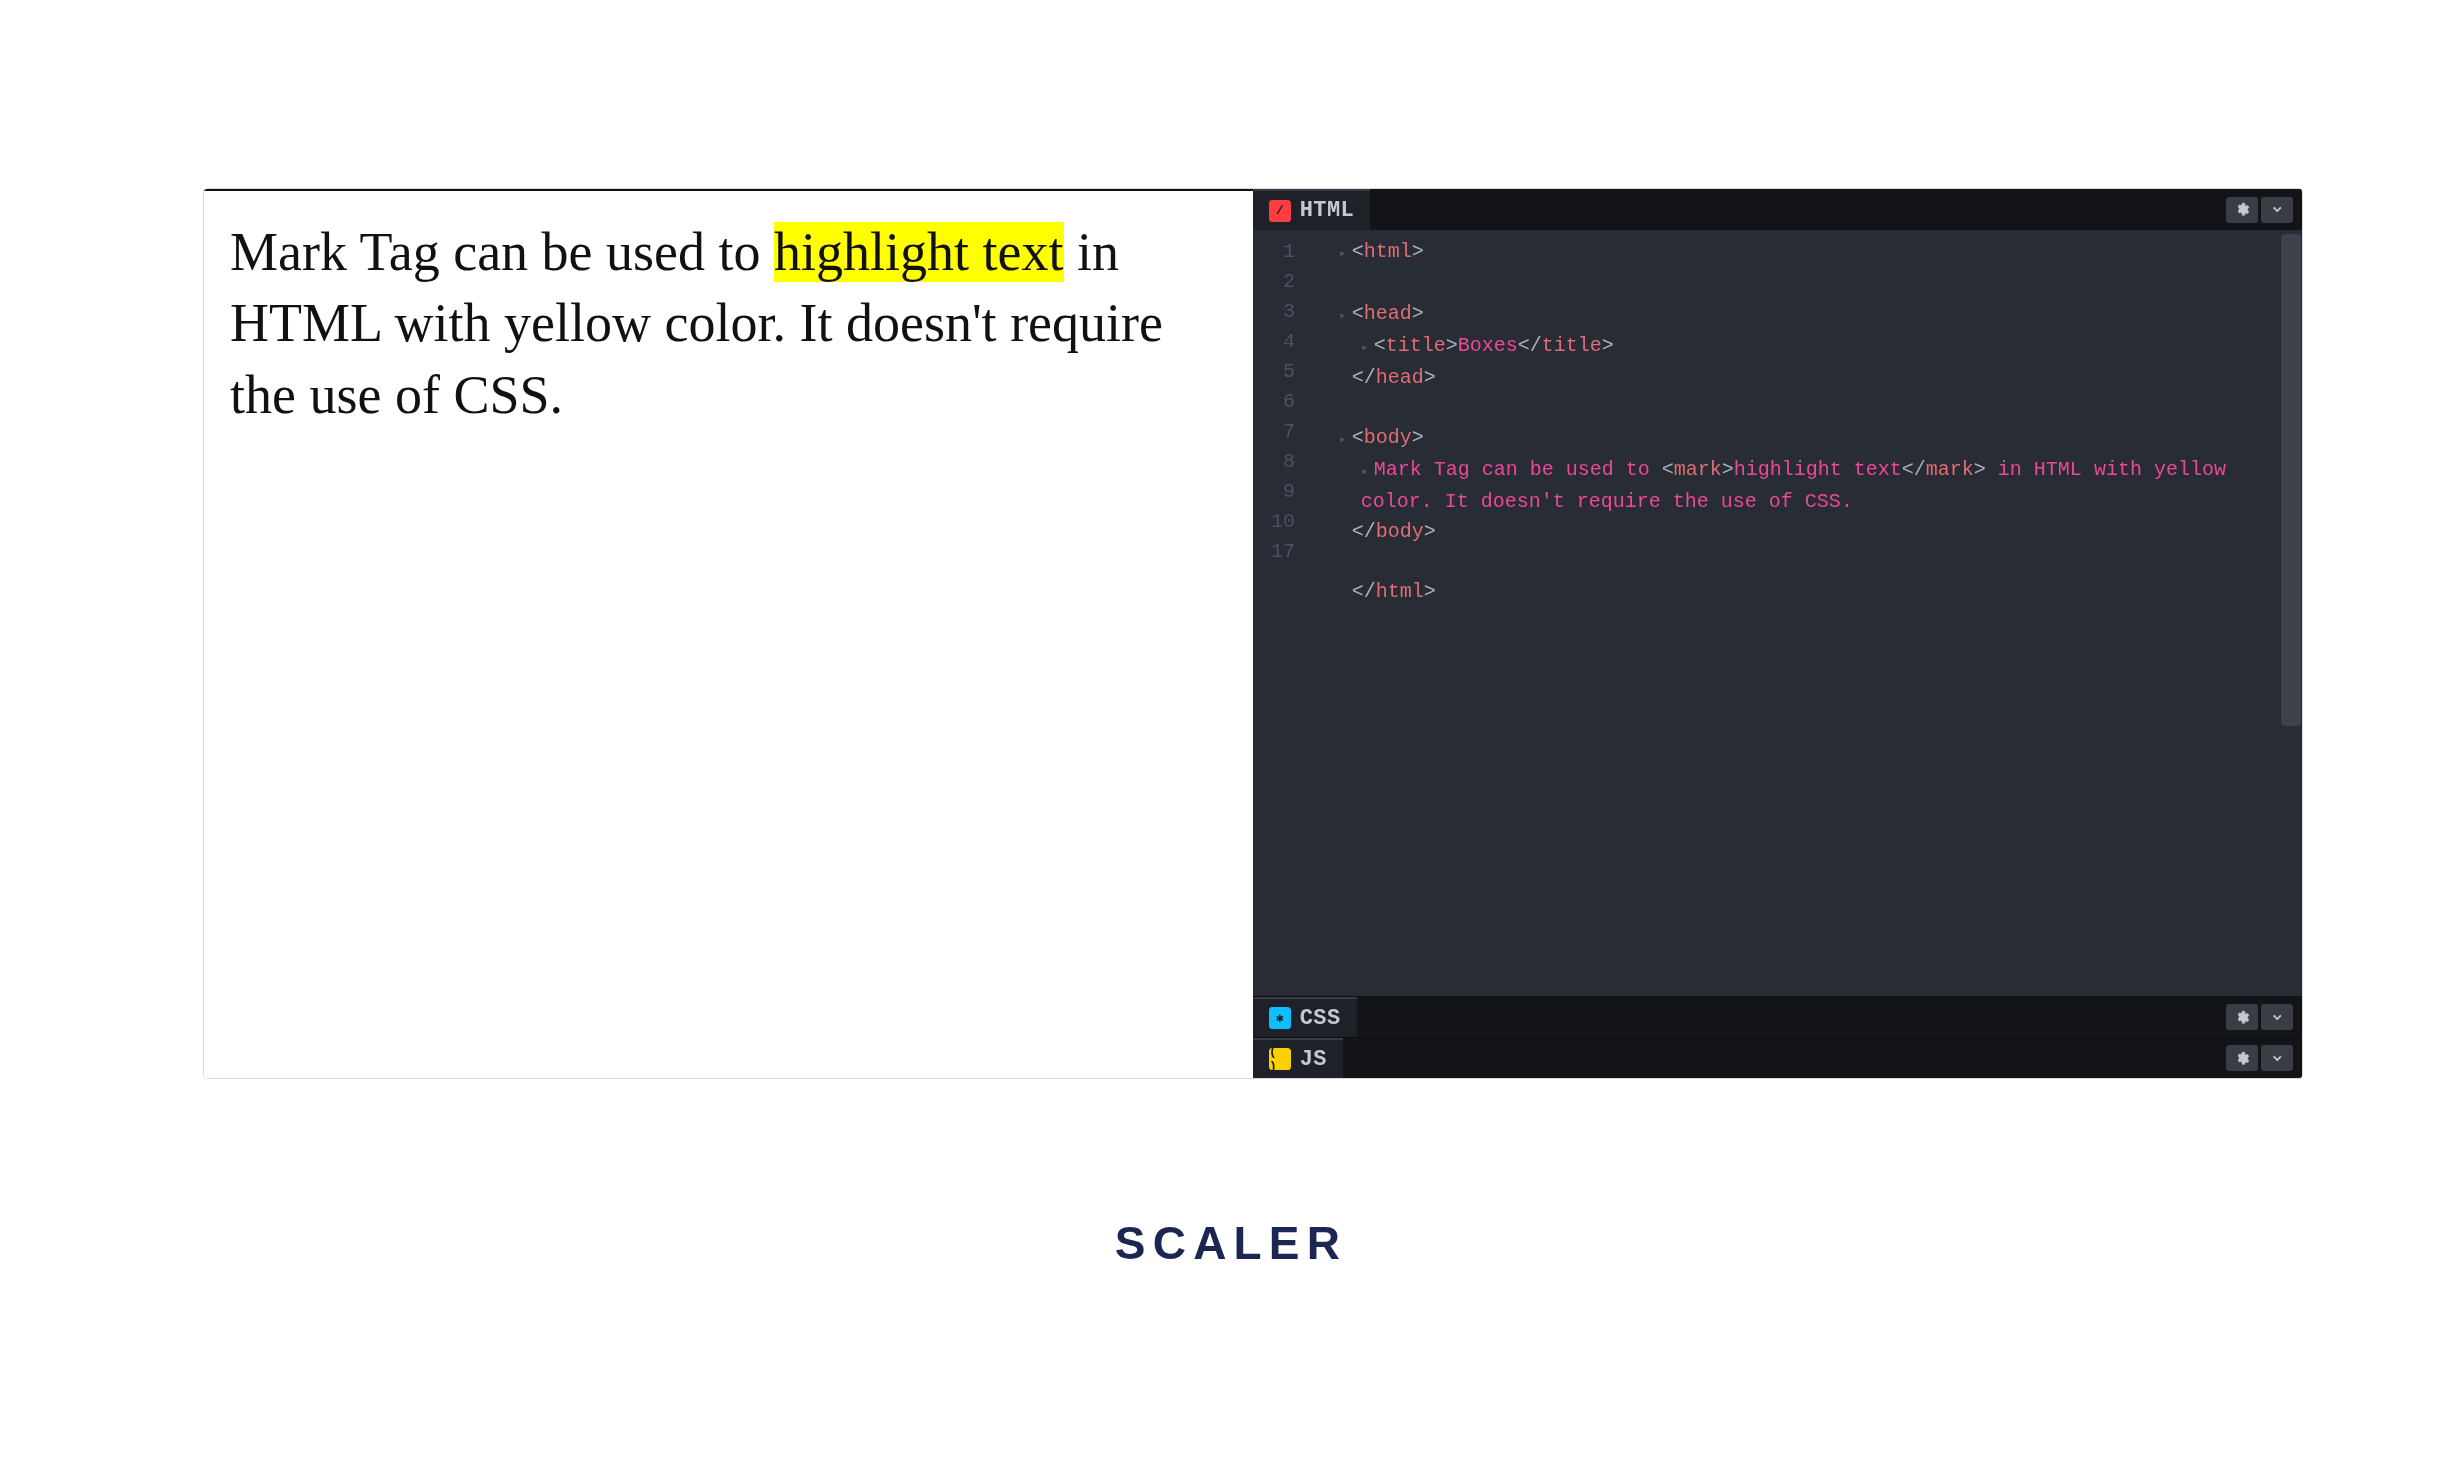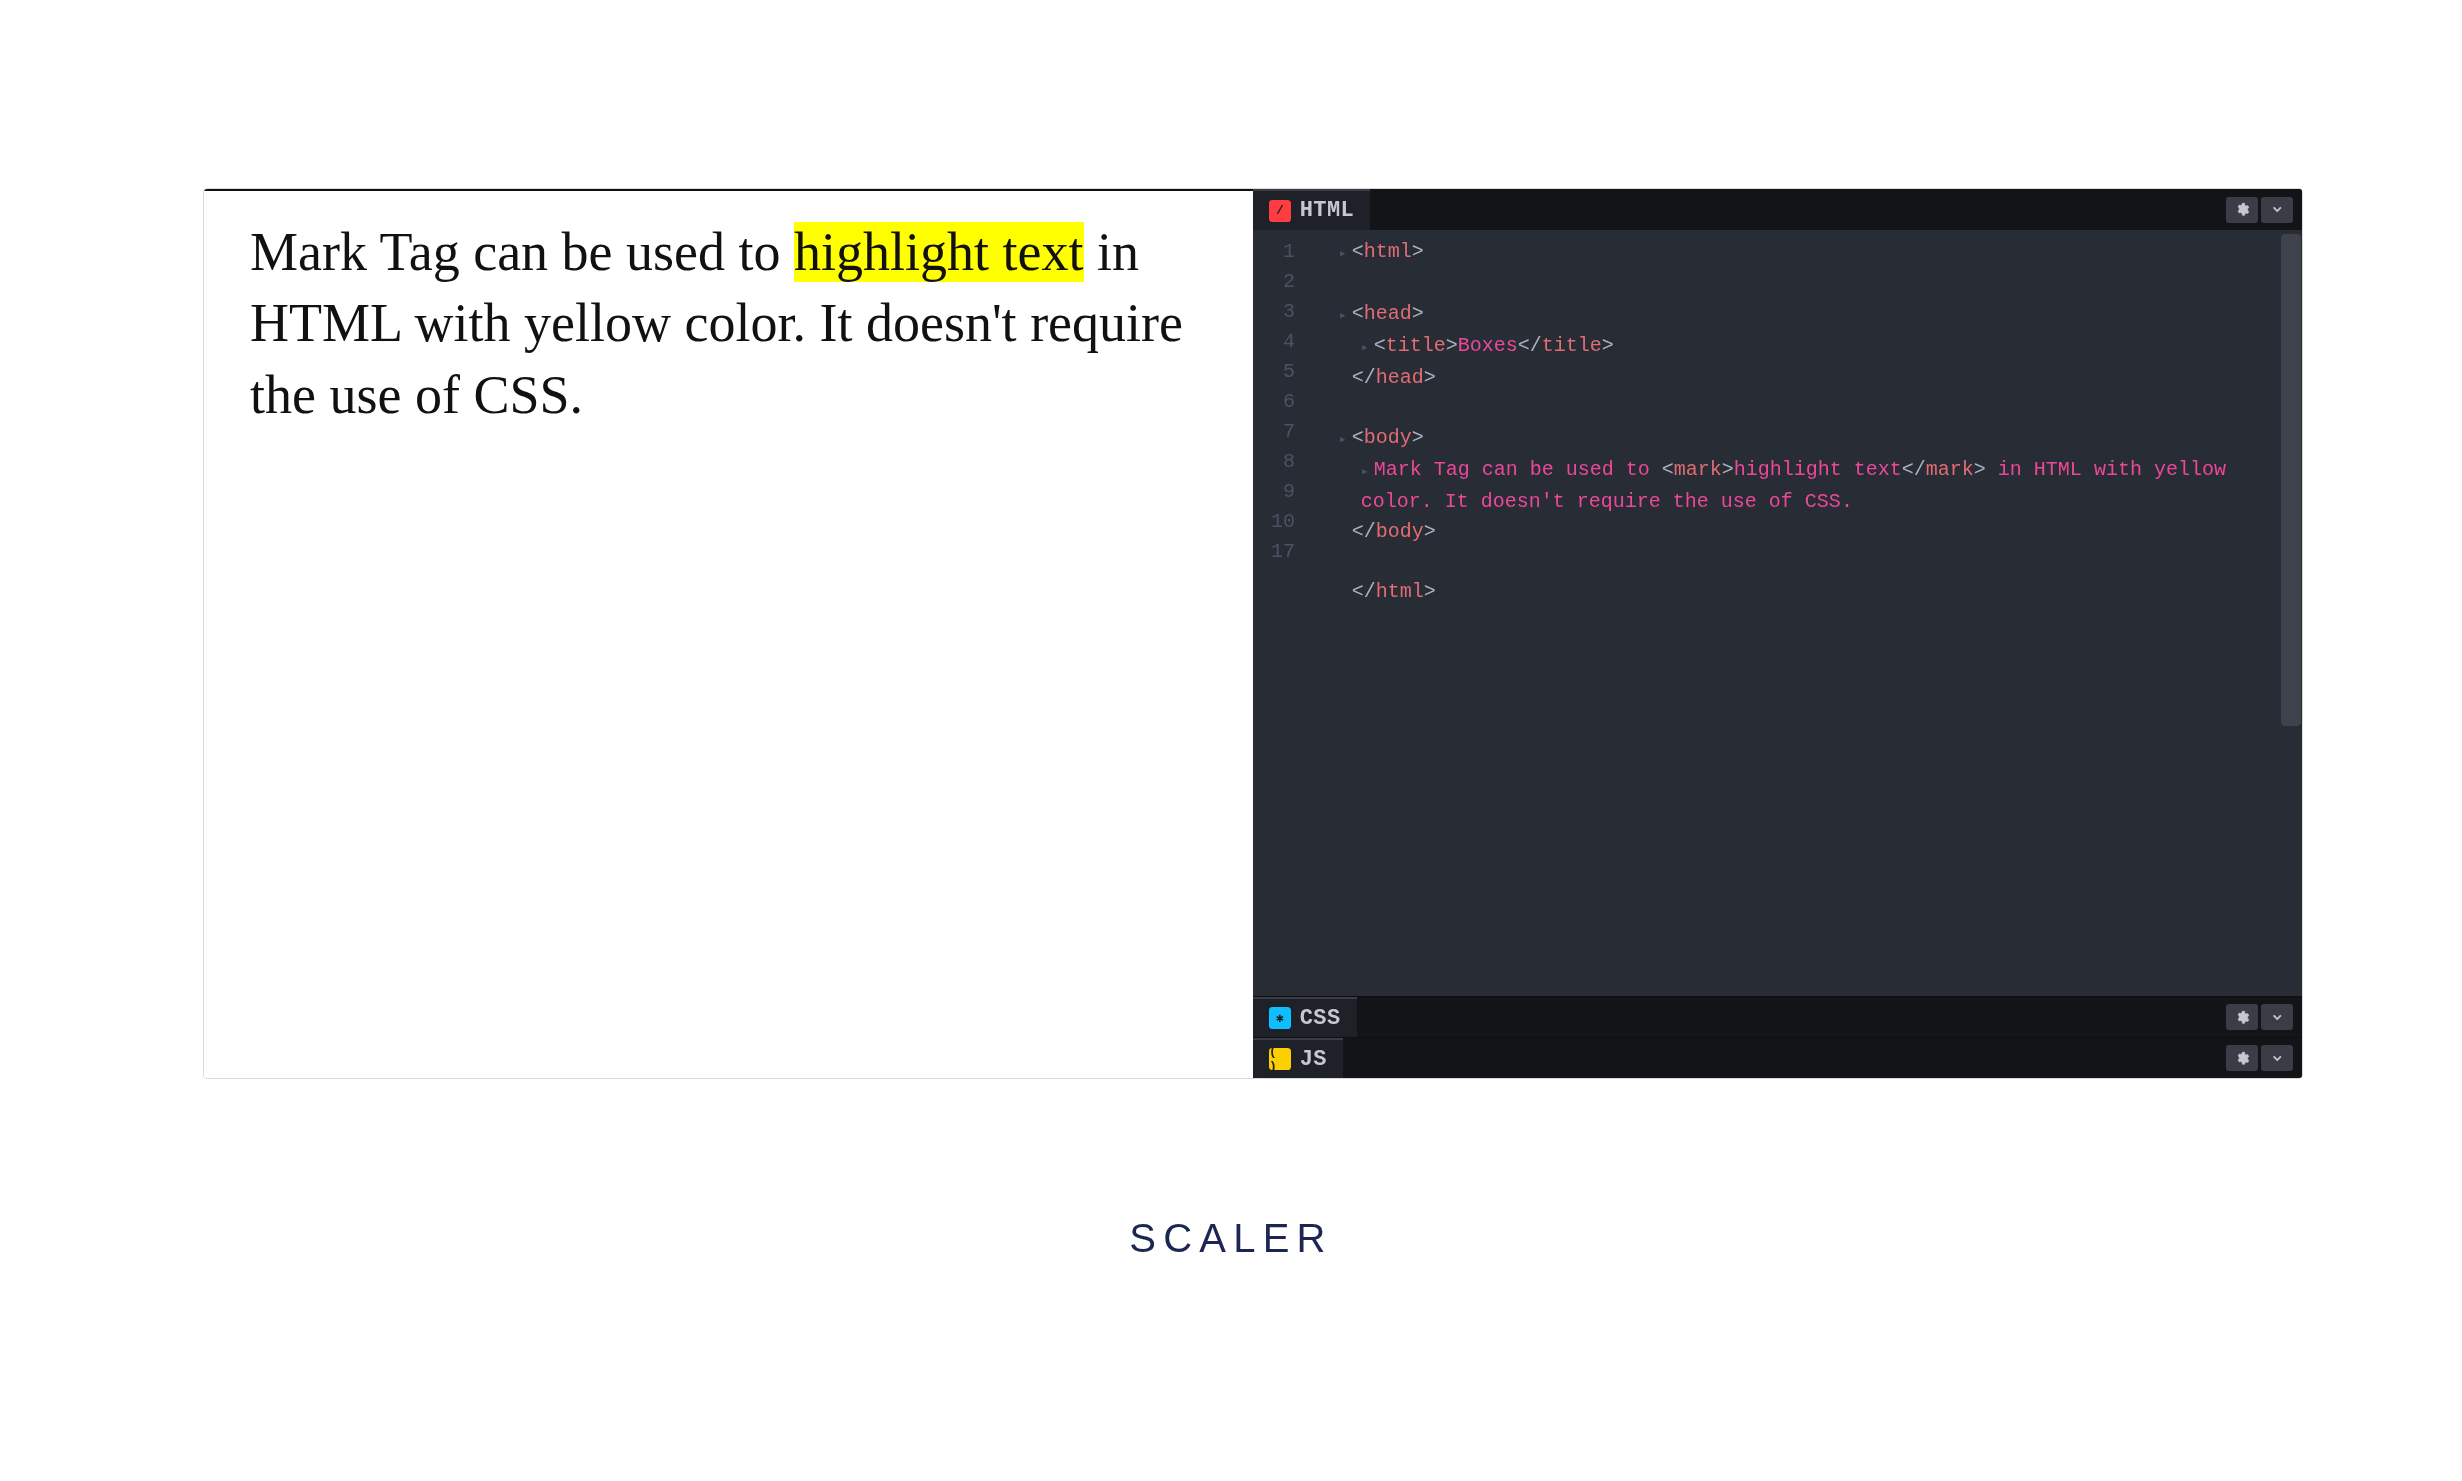--- a/index.html
+++ b/index.html
@@ -26,21 +26,20 @@
     width: 50%;
     background: #ffffff;
     border-top: 2.2px solid #111;
     padding: 26px 26px;
   }
   .preview-text {
     font-family: Georgia, 'Times New Roman', serif;
     font-size: 54px;
     line-height: 1.32;
     color: #111;
-    margin-left: 20px;
   }
   .preview-text mark {
     background: #ffff00;
     color: #111;
   }
   
   .editor-panel {
     width: 50%;
     background: #1e2127;
     display: flex;
@@ -157,22 +156,22 @@
   
   .brand {
     position: absolute;
     left: 50%;
     transform: translateX(-50%);
     top: 1216px;
     text-align: center;
   }
   .brand-top {
     font-family: Arial, Helvetica, sans-serif;
-    font-weight: 400;
-    font-size: 40px;
+    font-weight: 700;
+    font-size: 46px;
     letter-spacing: 7.2px;
     color: #1b2752;
   }
   .brand-bottom {
     font-family: 'Brush Script MT', cursive;
     font-size: 87px;
     color: #e6007e;
     margin-top: -14.5px;
     letter-spacing: 1.4px;
   }

